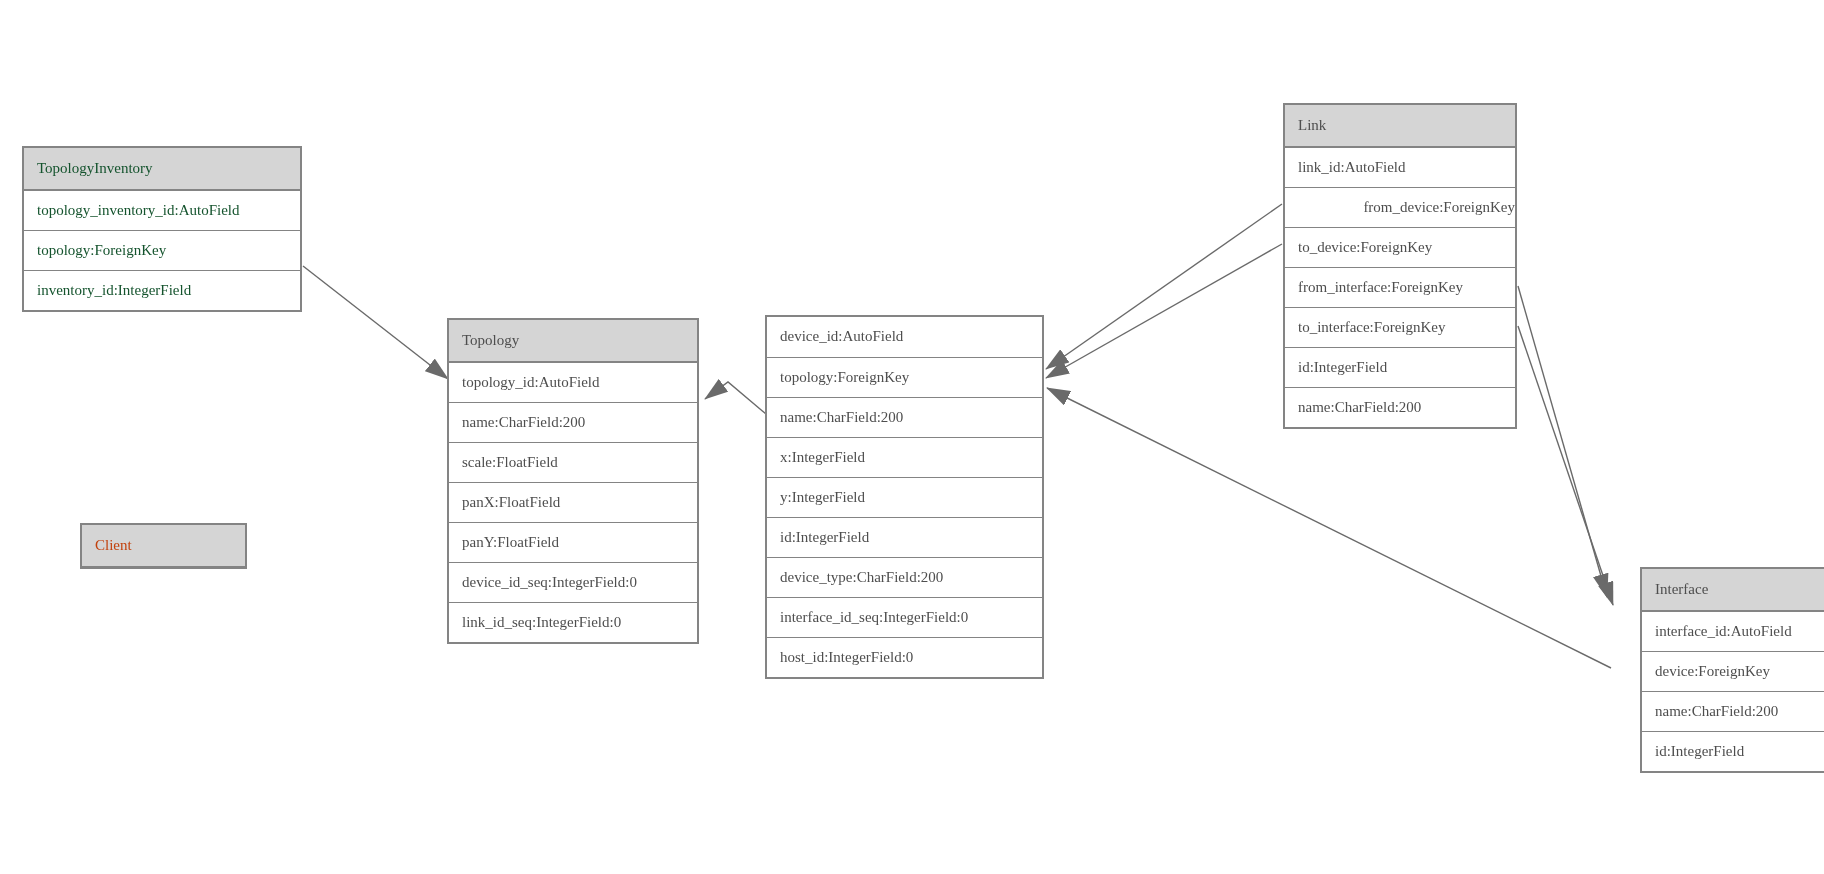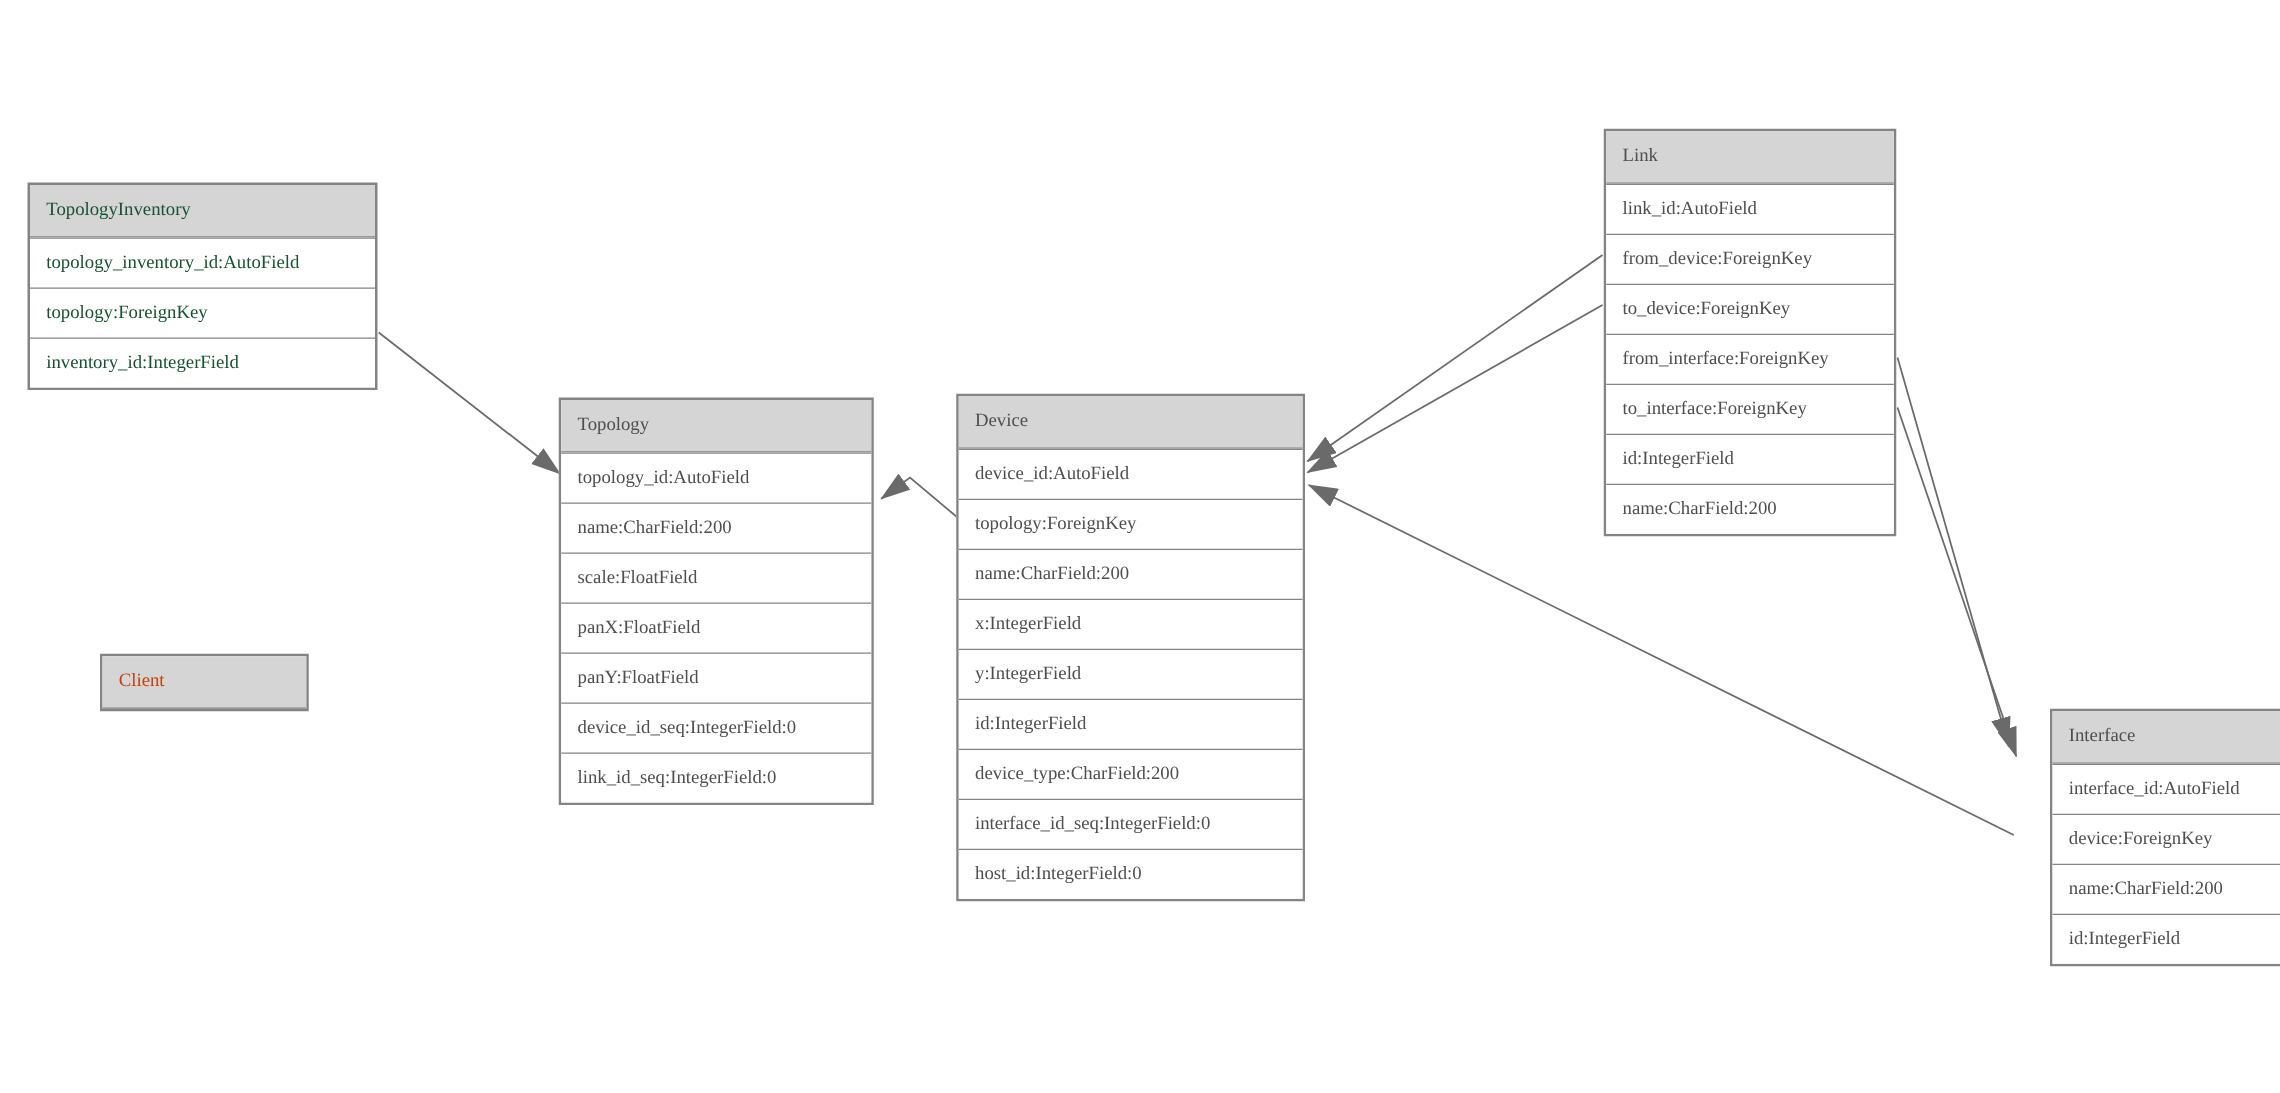--- a/index.html
+++ b/index.html
@@ -89,35 +89,34 @@
         <div class="entity-row" style="border-color: rgb(132, 132, 132);">scale:FloatField</div>
         <div class="entity-row" style="border-color: rgb(132, 132, 132);">panX:FloatField</div>
         <div class="entity-row" style="border-color: rgb(132, 132, 132);">panY:FloatField</div>
         <div class="entity-row" style="border-color: rgb(132, 132, 132);">device_id_seq:IntegerField:0</div>
         <div class="entity-row" style="border-color: rgb(132, 132, 132);">link_id_seq:IntegerField:0</div>
       </div>
       <div class="entity" style="left: 80px; top: 523px; width: 167px; border-color: rgb(132, 132, 132); color: #c2410c;">
         <div class="entity-header" style="background: rgb(213, 213, 213); border-color: rgb(132, 132, 132);">Client</div>
       </div>
       <div class="entity" style="left: 765px; top: 315px; width: 279px; border-color: rgb(132, 132, 132); color: rgb(78, 78, 78);">
-        <div class="entity-header" style="background: rgb(213, 213, 213); border-color: rgb(132, 132, 132);">Device</div>
         <div class="entity-row" style="border-color: rgb(132, 132, 132);">device_id:AutoField</div>
         <div class="entity-row" style="border-color: rgb(132, 132, 132);">topology:ForeignKey</div>
         <div class="entity-row" style="border-color: rgb(132, 132, 132);">name:CharField:200</div>
         <div class="entity-row" style="border-color: rgb(132, 132, 132);">x:IntegerField</div>
         <div class="entity-row" style="border-color: rgb(132, 132, 132);">y:IntegerField</div>
         <div class="entity-row" style="border-color: rgb(132, 132, 132);">id:IntegerField</div>
         <div class="entity-row" style="border-color: rgb(132, 132, 132);">device_type:CharField:200</div>
         <div class="entity-row" style="border-color: rgb(132, 132, 132);">interface_id_seq:IntegerField:0</div>
         <div class="entity-row" style="border-color: rgb(132, 132, 132);">host_id:IntegerField:0</div>
       </div>
       <div class="entity" style="left: 1283px; top: 103px; width: 234px; border-color: rgb(132, 132, 132); color: rgb(78, 78, 78);">
         <div class="entity-header" style="background: rgb(213, 213, 213); border-color: rgb(132, 132, 132);">Link</div>
         <div class="entity-row" style="border-color: rgb(132, 132, 132);">link_id:AutoField</div>
-        <div class="entity-row" style="border-color: rgb(132, 132, 132);">from_device:ForeignKey</div>
+        <div class="entity-row" style="border-color: rgb(132, 132, 132); text-align: right;">from_device:ForeignKey</div>
         <div class="entity-row" style="border-color: rgb(132, 132, 132);">to_device:ForeignKey</div>
         <div class="entity-row" style="border-color: rgb(132, 132, 132); font-family: Liberation Serif, serif;">from_interface:ForeignKey</div>
         <div class="entity-row" style="border-color: rgb(132, 132, 132);">to_interface:ForeignKey</div>
         <div class="entity-row" style="border-color: rgb(132, 132, 132);">id:IntegerField</div>
         <div class="entity-row" style="border-color: rgb(132, 132, 132);">name:CharField:200</div>
       </div>
       <div class="entity" style="left: 1640px; top: 567px; width: 201px; border-color: rgb(132, 132, 132); color: rgb(78, 78, 78);">
         <div class="entity-header" style="background: rgb(213, 213, 213); border-color: rgb(132, 132, 132);">Interface</div>
         <div class="entity-row" style="border-color: rgb(132, 132, 132);">interface_id:AutoField</div>
         <div class="entity-row" style="border-color: rgb(132, 132, 132);">device:ForeignKey</div>

